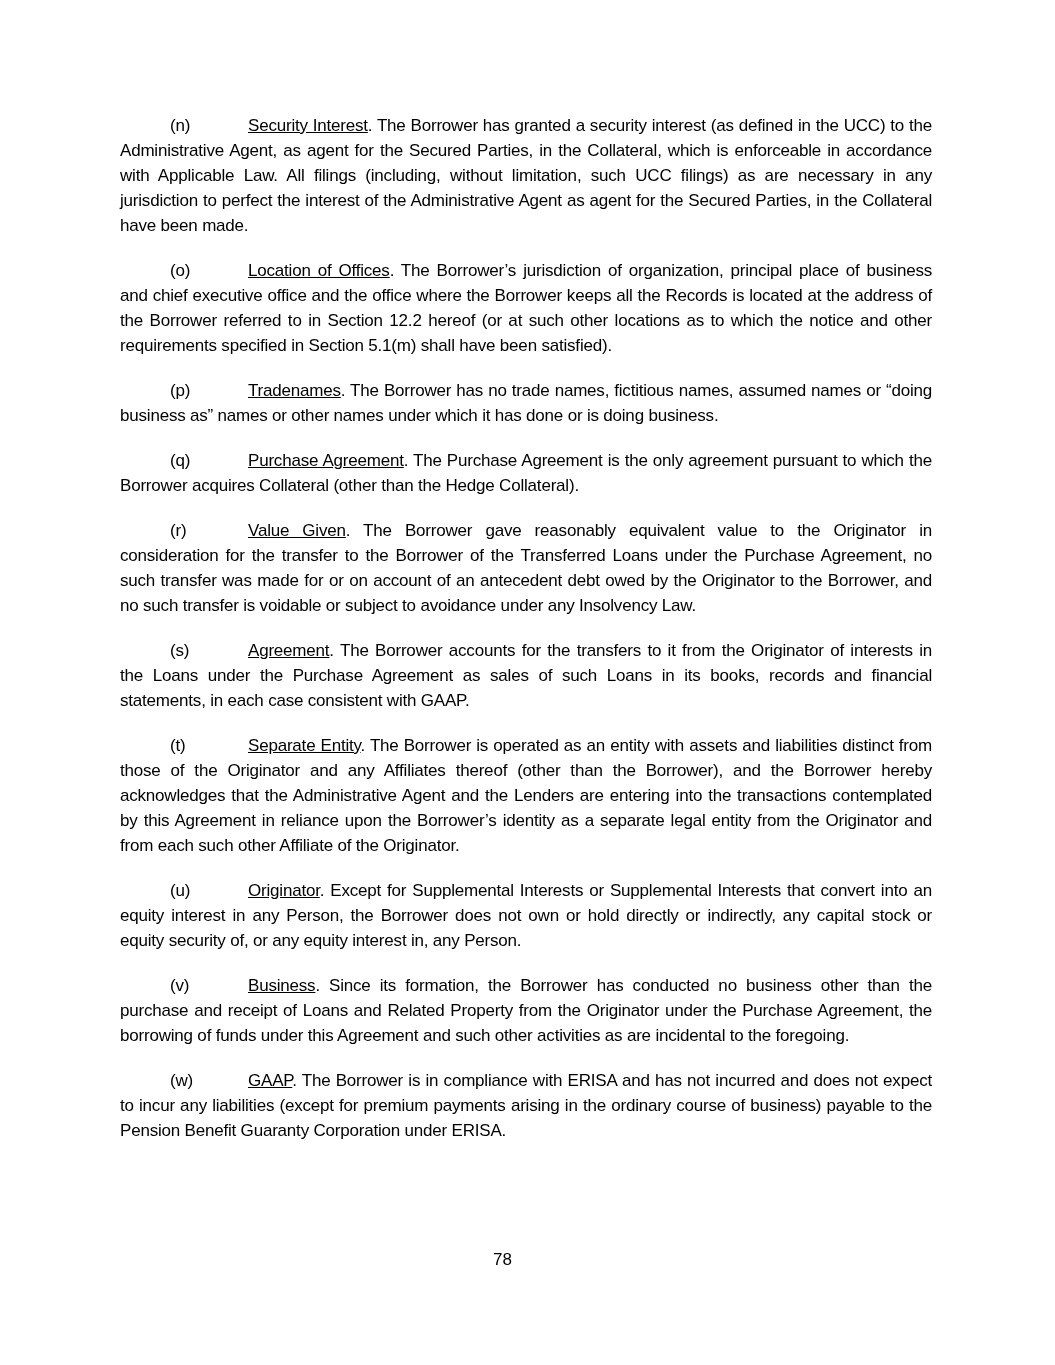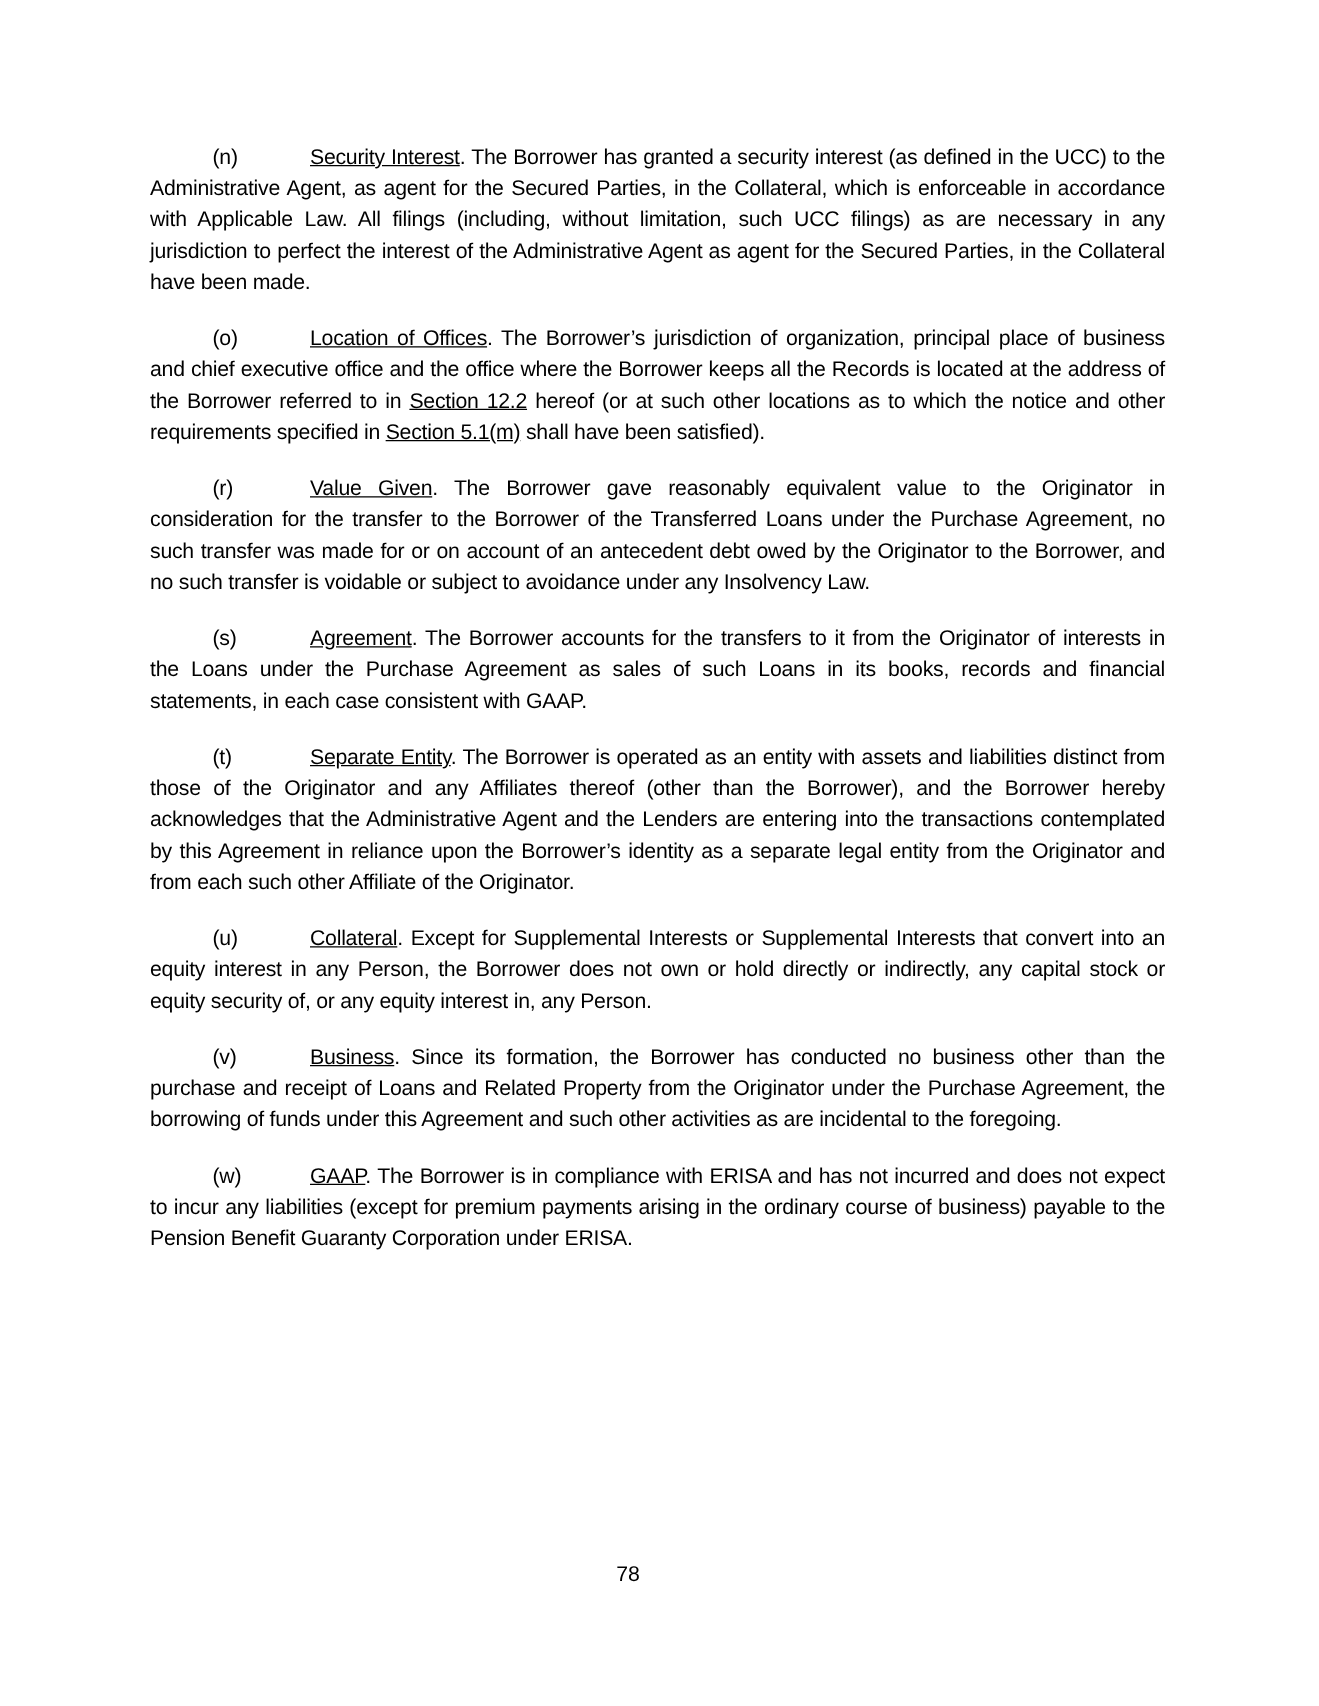--- a/index.html
+++ b/index.html
@@ -32,21 +32,20 @@
   }
   .para-label {
     display: inline-block;
     width: 78px;
     text-indent: 0;
   }
   .para-heading {
     text-decoration: underline;
   }
   .uref {
-    text-decoration: underline;
   }
   .footer {
     position: absolute;
     top: 1247px;
     left: 0;
     width: 1055px;
     text-align: center;
     font-size: 17px;
     line-height: 25px;
     transform: translateX(-25px);
@@ -54,28 +53,30 @@
 </style>
 </head>
 <body>
 
 <div class="page">
   <div class="content">
   <p class="para"><span class="para-label">(n)</span><span class="para-heading">Security Interest</span><span><span>.  The Borrower has granted a security interest (as defined in the UCC) to the Administrative Agent, as agent for the Secured Parties, in the Collateral, which is enforceable in accordance with Applicable Law.  All filings (including, without limitation, such UCC filings) as are necessary in any jurisdiction to perfect the interest of the Administrative Agent as agent for the Secured Parties, in the Collateral have been made.</span></span></p>
 
   <p class="para"><span class="para-label">(o)</span><span class="para-heading">Location of Offices</span><span><span>.  The Borrower’s jurisdiction of organization, principal place of business and chief executive office and the office where the Borrower keeps all the Records is located at the address of the Borrower referred to in </span><span class="uref">Section 12.2</span><span> hereof (or at such other locations as to which the notice and other requirements specified in </span><span class="uref">Section 5.1(m)</span><span> shall have been satisfied).</span></span></p>
 
+  <p class="para"><span class="para-label">(p)</span><span class="para-heading">Tradenames</span><span><span>.  The Borrower has no trade names, fictitious names, assumed names or “doing business as” names or other names under which it has done or is doing business.</span></span></p>
 
+  <p class="para"><span class="para-label">(q)</span><span class="para-heading">Purchase Agreement</span><span><span>.  The Purchase Agreement is the only agreement pursuant to which the Borrower acquires Collateral (other than the Hedge Collateral).</span></span></p>
 
   <p class="para"><span class="para-label">(r)</span><span class="para-heading">Value Given</span><span><span>.  The Borrower gave reasonably equivalent value to the Originator in consideration for the transfer to the Borrower of the Transferred Loans under the Purchase Agreement, no such transfer was made for or on account of an antecedent debt owed by the Originator to the Borrower, and no such transfer is voidable or subject to avoidance under any Insolvency Law.</span></span></p>
 
   <p class="para"><span class="para-label">(s)</span><span class="para-heading">Agreement</span><span><span>.  The Borrower accounts for the transfers to it from the Originator of interests in the Loans under the Purchase Agreement as sales of such Loans in its books, records and financial statements, in each case consistent with GAAP.</span></span></p>
 
   <p class="para"><span class="para-label">(t)</span><span class="para-heading">Separate Entity</span><span><span>.  The Borrower is operated as an entity with assets and liabilities distinct from those of the Originator and any Affiliates thereof (other than the Borrower), and the Borrower hereby acknowledges that the Administrative Agent and the Lenders are entering into the transactions contemplated by this Agreement in reliance upon the Borrower’s identity as a separate legal entity from the Originator and from each such other Affiliate of the Originator.</span></span></p>
 
-  <p class="para"><span class="para-label">(u)</span><span class="para-heading">Collateral</span><span><span>.  Except for Supplemental Interests or Supplemental Interests that convert into an equity interest in any Person, the Borrower does not own or hold directly or indirectly, any capital stock or equity security of, or any equity interest in, any Person.</span></span></p>
+  <p class="para"><span class="para-label">(u)</span><span class="para-heading">Originator</span><span><span>.  Except for Supplemental Interests or Supplemental Interests that convert into an equity interest in any Person, the Borrower does not own or hold directly or indirectly, any capital stock or equity security of, or any equity interest in, any Person.</span></span></p>
 
   <p class="para"><span class="para-label">(v)</span><span class="para-heading">Business</span><span><span>.  Since its formation, the Borrower has conducted no business other than the purchase and receipt of Loans and Related Property from the Originator under the Purchase Agreement, the borrowing of funds under this Agreement and such other activities as are incidental to the foregoing.</span></span></p>
 
   <p class="para"><span class="para-label">(w)</span><span class="para-heading">GAAP</span><span><span>.  The Borrower is in compliance with ERISA and has not incurred and does not expect to incur any liabilities (except for premium payments arising in the ordinary course of business) payable to the Pension Benefit Guaranty Corporation under ERISA.</span></span></p>
 </div>
   <div class="footer">78</div>
 </div>
 
 </body></html>

